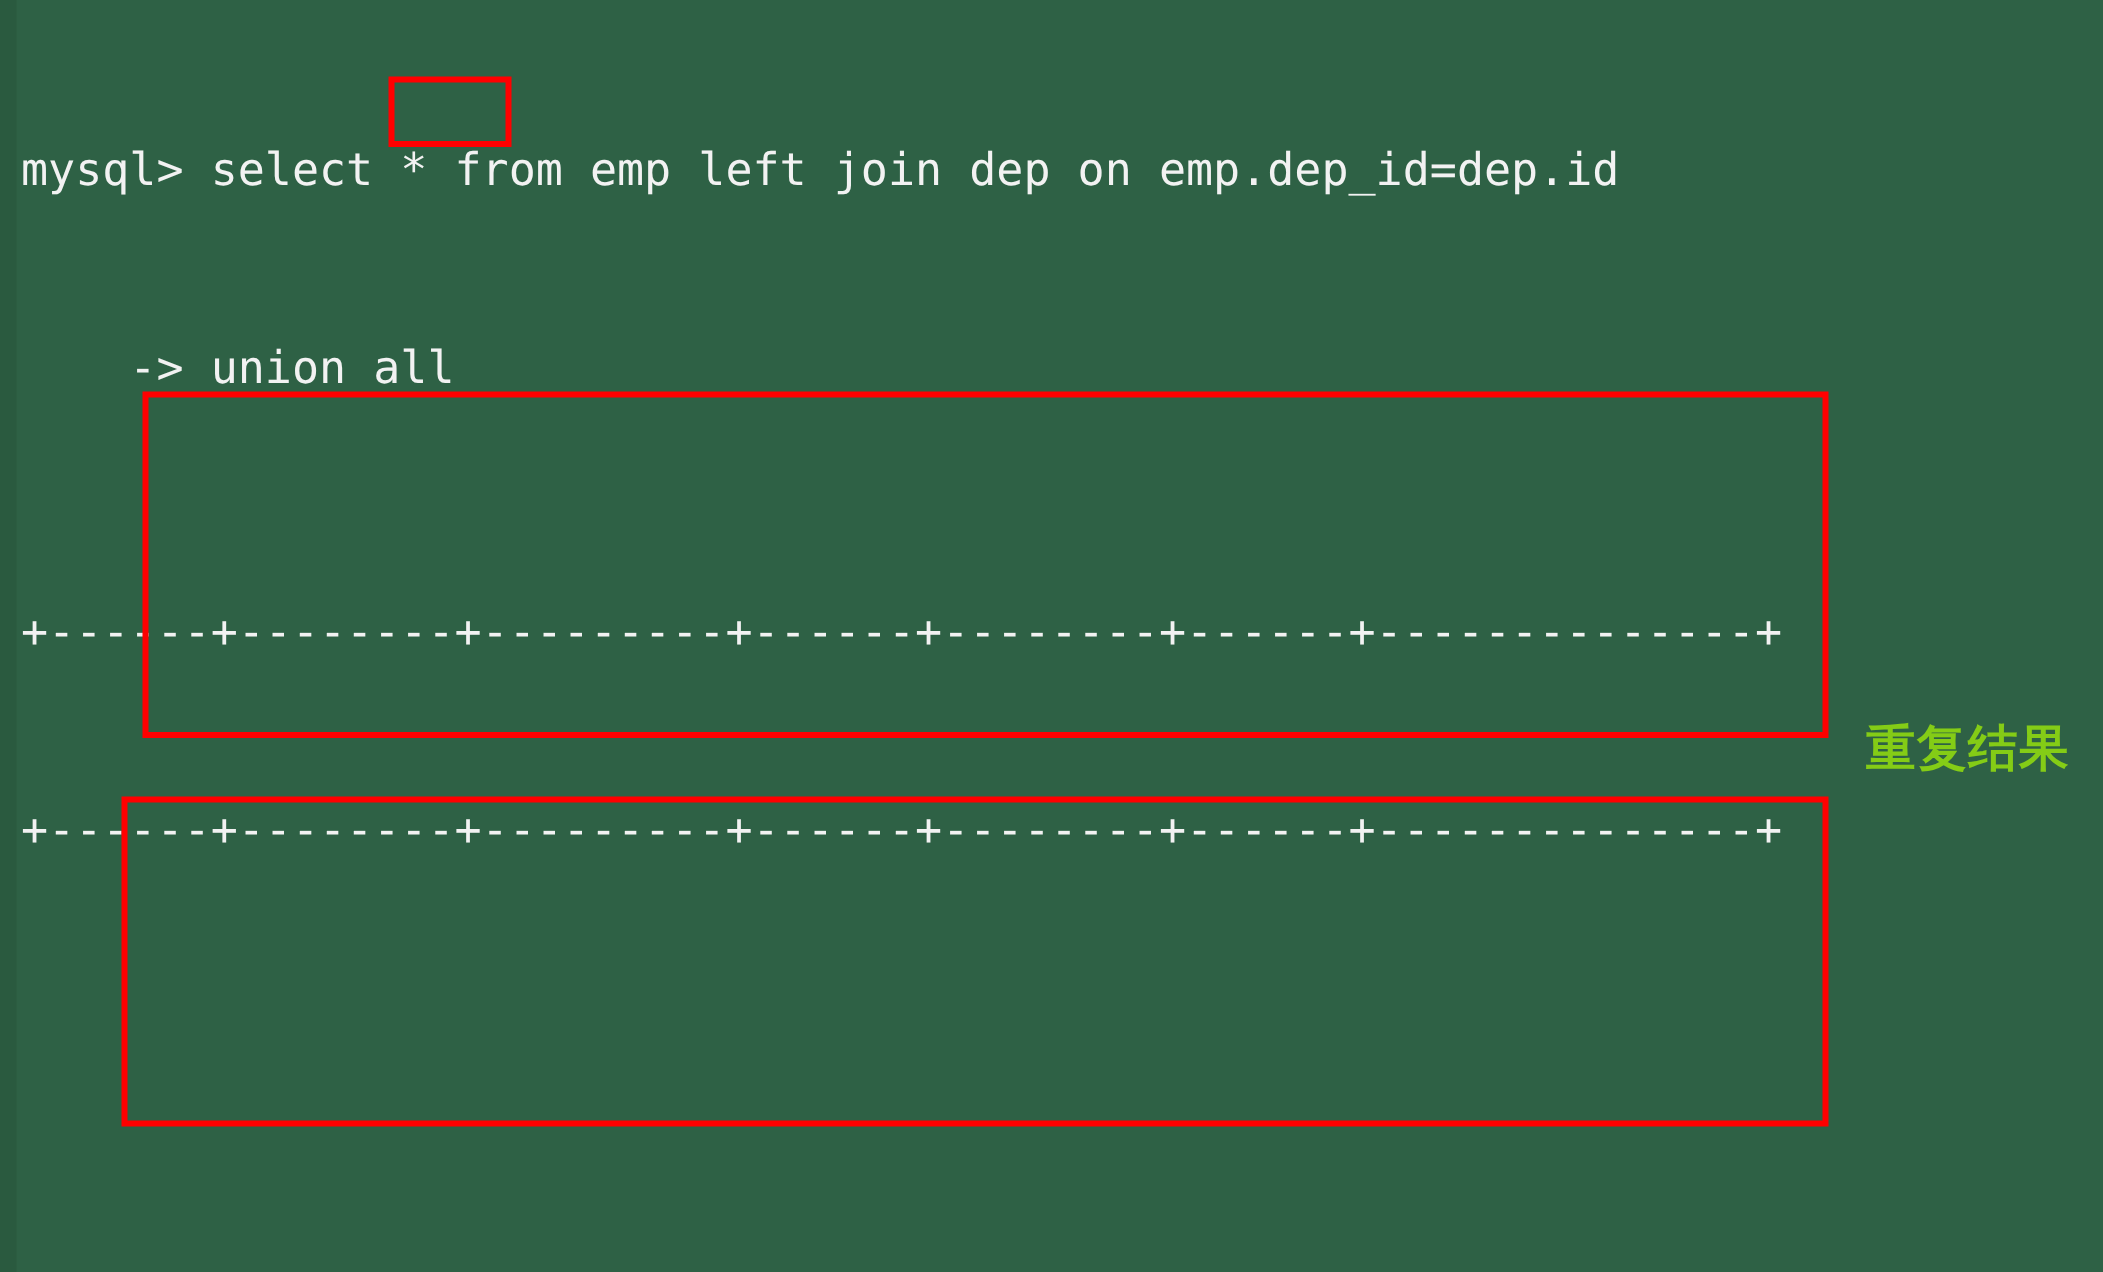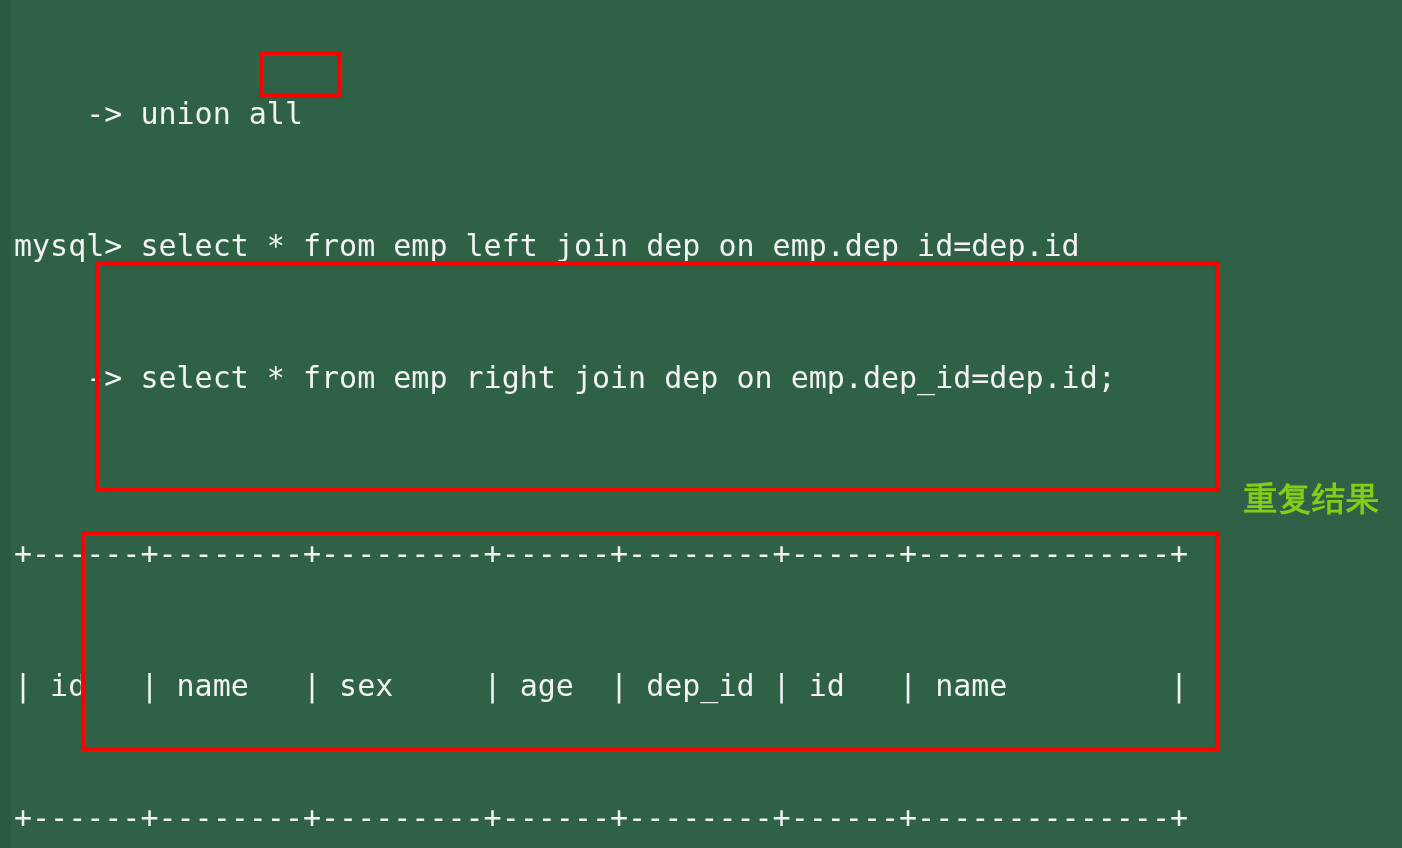--- a/index.html
+++ b/index.html
@@ -58,26 +58,24 @@
   }
 </style>
 </head>
 <body>
 
 <div id="screen" style="background: rgb(46, 97, 69);">
 
   <div id="left-edge"></div>
 
   <div id="terminal" style="color: rgb(242, 242, 242);">
+    <div class="line">mysql&gt; select * from emp left join dep on emp.dep_id=dep.id</div>
     <div class="line">    -&gt; union all</div>
-    <div class="line">mysql&gt; select * from emp left join dep on emp.dep_id=dep.id</div>
-    <div class="line">    -&gt; select * from emp right join dep on emp.dep_id=dep.id;</div>
 
     <div class="line">+------+--------+---------+------+--------+------+--------------+</div>
-    <div class="line">| id   | name   | sex     | age  | dep_id | id   | name         |</div>
     <div class="line">+------+--------+---------+------+--------+------+--------------+</div>
 
     
     
     
     
     
     
     
     

